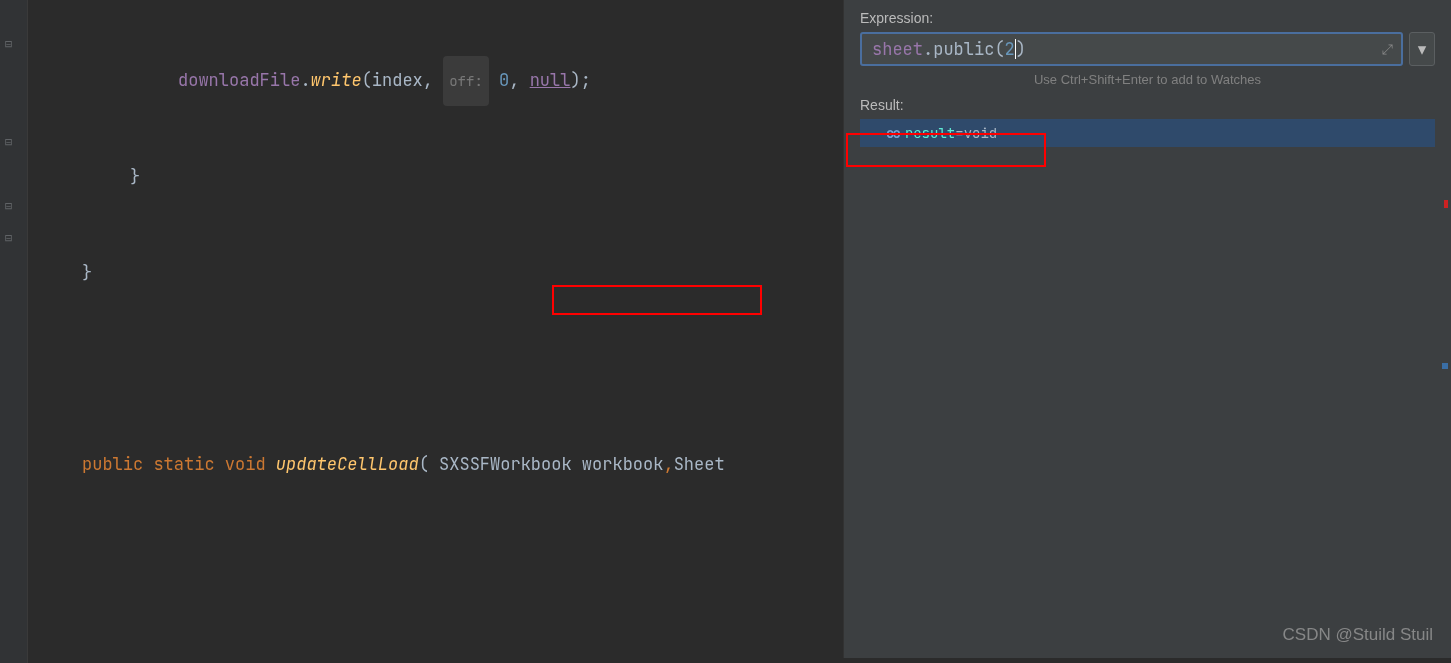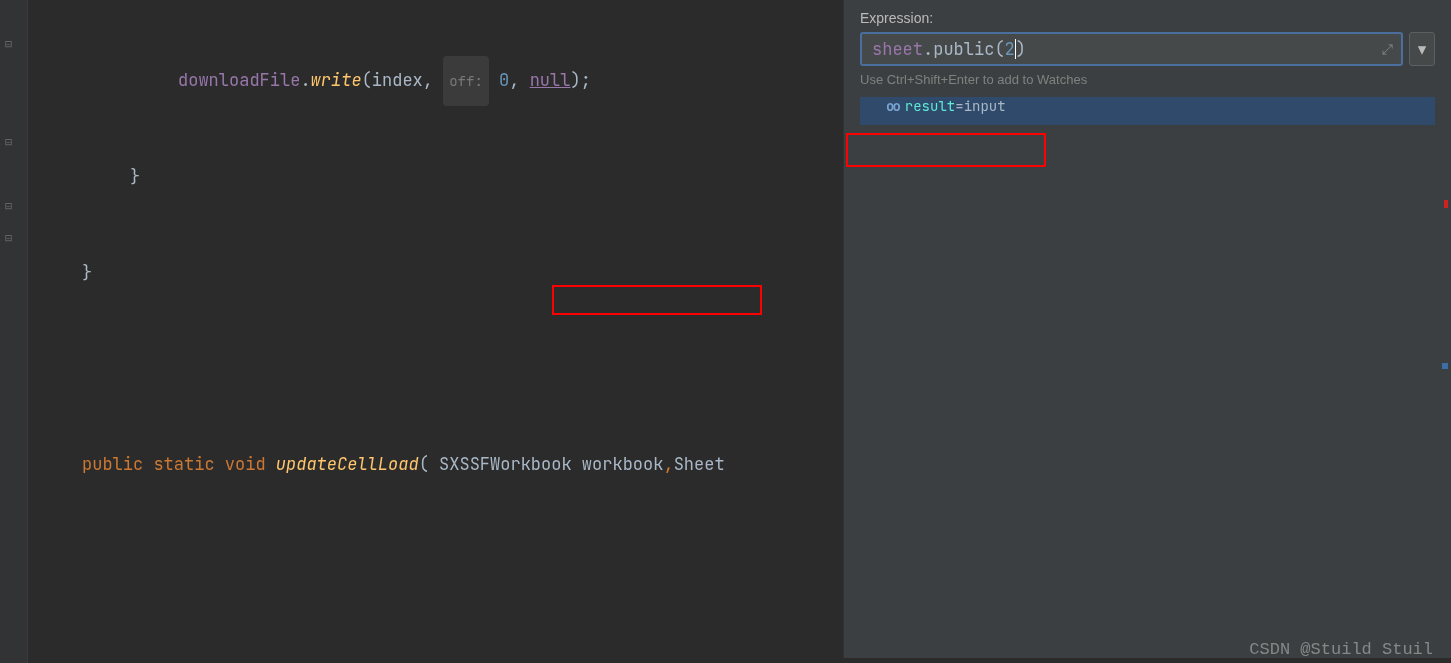--- a/index.html
+++ b/index.html
@@ -125,47 +125,48 @@
     width: 26px;
     background: #45494a;
     border: 1px solid #5b5f61;
     border-radius: 3px;
     display: flex;
     align-items: center;
     justify-content: center;
     color: #bbbbbb;
   }
   .hint-text {
-    text-align: left;
+    text-align: center;
     color: #808080;
     font-size: 13px;
     margin-top: 6px;
   }
   .result-area {
     margin-top: 10px;
   }
   .result-row {
     background: #2f4a6b;
     height: 28px;
     display: flex;
+    align-items: center;
     padding-left: 26px;
     margin-top: 4px;
     font-family: "JetBrains Mono", Consolas, monospace;
     font-size: 14px;
   }
   .result-row .eq { color: #a9b7c6; }
   .result-row .nul { color: #a9b7c6; }
   .oo { color: #7aa3d1; margin-right: 6px; letter-spacing: -2px; font-weight: bold;}
   .watermark {
     position: absolute;
     right: 18px;
-    bottom: 4px;
+    bottom: 18px;
     color: #999999;
     font-size: 17px;
-    font-family: Liberation Mono, monospace;
+    font-family: Liberation Sans, sans-serif;
     opacity: 0.8;
   }
   .caret {
     display: inline-block;
     width: 1px;
     height: 20px;
     background: #fff;
     vertical-align: middle;
   }
 </style>
@@ -213,25 +214,26 @@
         <span class="caret"></span>
         <span>)</span>
       <span class="expand">⤢</span>
     </div>
     <div class="hist-btn">
       <span>▾</span>
     </div>
   </div>
   <div class="hint-text">Use Ctrl+Shift+Enter to add to Watches</div>
   <div class="result-area">
+    <div class="eval-label">Result:</div>
     <div class="result-row">
       <span class="oo">oo</span>
       <span style="color:#5eead4">result</span>
         <span class="eq"> = </span>
-        <span class="nul">input</span>
+        <span class="nul">void</span>
     </div>
   </div>
   <div class="red-box" style="left:2px; top:133px; width:200px; height:34px;"></div>
 </div>
 
 <div class="right-stripe">
   <div class="mark-red" style="top:200px"></div>
   <div class="mark-blue" style="top:363px"></div>
 </div>
 

